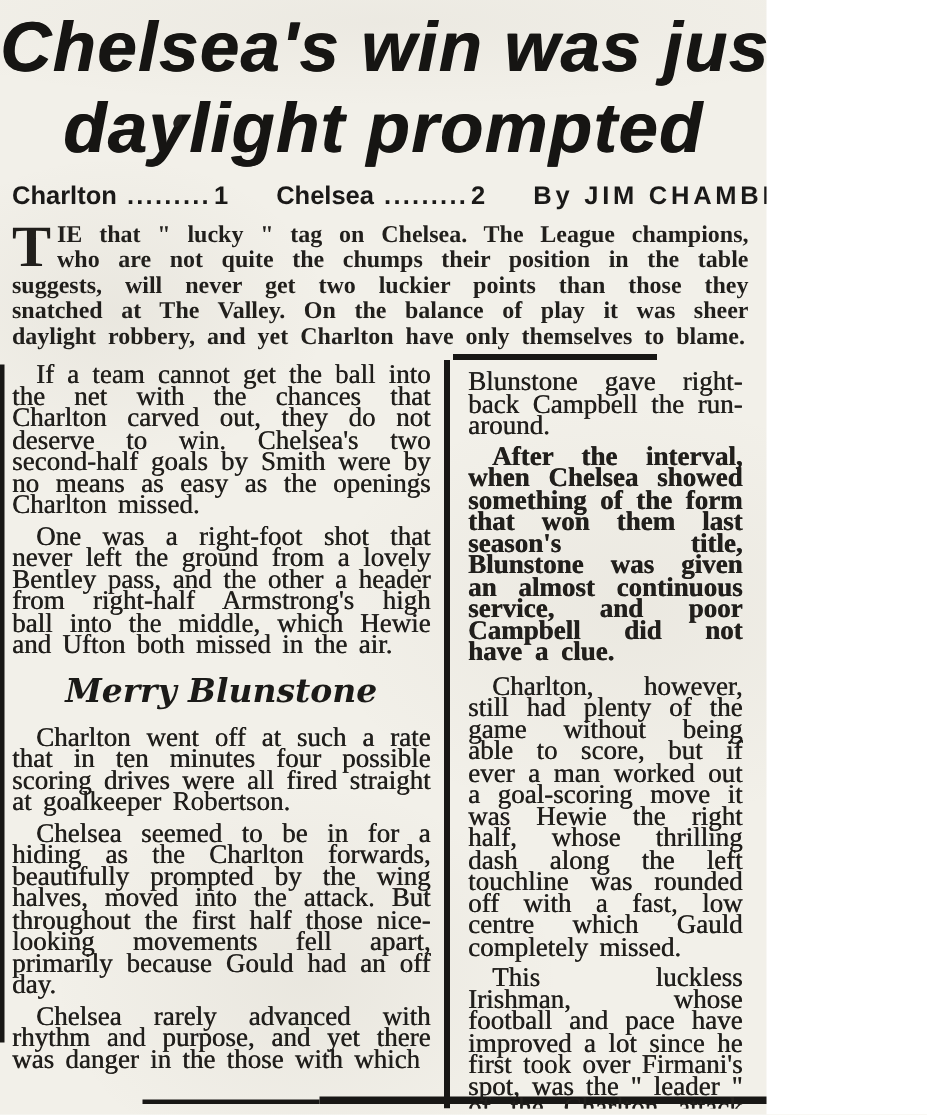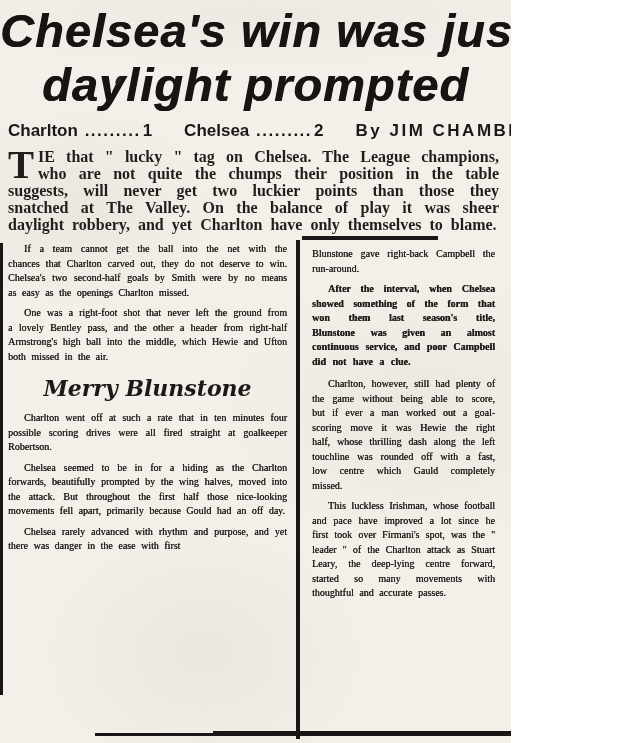--- a/index.html
+++ b/index.html
@@ -60,21 +60,21 @@
   
   .cols{
     position:absolute;left:6px;right:7px;top:240px;bottom:4px;
     display:flex;overflow:hidden;
   }
   .col{box-sizing:border-box;}
   .col-left{width:290px;padding:2px 9px 0 2px;}
   .col-right{flex:1;border-left:4px solid #181715;padding:7px 9px 0 12px;}
   .col p{
     margin:0 0 6px 0;
-    font-size:10px;line-height:14.5px;
+    font-size:18px;line-height:14.5px;
     text-align:justify;word-spacing:3px;
     text-indent:16px;color:#211f1c;
     text-shadow:0.3px 0 0 #211f1c;
   }
   .col p.flush{text-indent:0;}
   .col p.boxed-bold{
     font-weight:bold;margin-left:0;
     word-spacing:4px;margin-bottom:8px;
   }
   .subhead{
@@ -110,21 +110,21 @@
 
   <p class="lead"><span class="dropcap">T</span><span>IE that " lucky " tag on Chelsea. The League champions, who are not quite the chumps their position in the table suggests, will never get two luckier points than those they snatched at The Valley. On the balance of play it was sheer daylight robbery, and yet Charlton have only themselves to blame.</span></p>
 
   <div class="cols">
     <div class="col col-left">
       <p>If a team cannot get the ball into the net with the chances that Charlton carved out, they do not deserve to win. Chelsea's two second-half goals by Smith were by no means as easy as the openings Charlton missed.</p>
       <p>One was a right-foot shot that never left the ground from a lovely Bentley pass, and the other a header from right-half Armstrong's high ball into the middle, which Hewie and Ufton both missed in the air.</p>
       <h2 class="subhead">Merry Blunstone</h2>
       <p>Charlton went off at such a rate that in ten minutes four possible scoring drives were all fired straight at goalkeeper Robertson.</p>
       <p>Chelsea seemed to be in for a hiding as the Charlton forwards, beautifully prompted by the wing halves, moved into the attack. But throughout the first half those nice-looking movements fell apart, primarily because Gould had an off day.</p>
-      <p>Chelsea rarely advanced with rhythm and purpose, and yet there was danger in the ease with first</p>
+      <p>Chelsea rarely advanced with rhythm and purpose, and yet there was danger in the those with which</p>
     </div>
     <div class="col col-right">
       <p class="flush">Blunstone gave right-back Campbell the run-around.</p>
       <p class="boxed-bold">After the interval, when Chelsea showed something of the form that won them last season's title, Blunstone was given an almost continuous service, and poor Campbell did not have a clue.</p>
       <p>Charlton, however, still had plenty of the game without being able to score, but if ever a man worked out a goal-scoring move it was Hewie the right half, whose thrilling dash along the left touchline was rounded off with a fast, low centre which Gauld completely missed.</p>
       <p>This luckless Irishman, whose football and pace have improved a lot since he first took over Firmani's spot, was the " leader " of the Charlton attack as Stuart Leary, the deep-lying centre forward, started so many movements with thoughtful and accurate passes.</p>
     </div>
   </div>
 
 </div>

